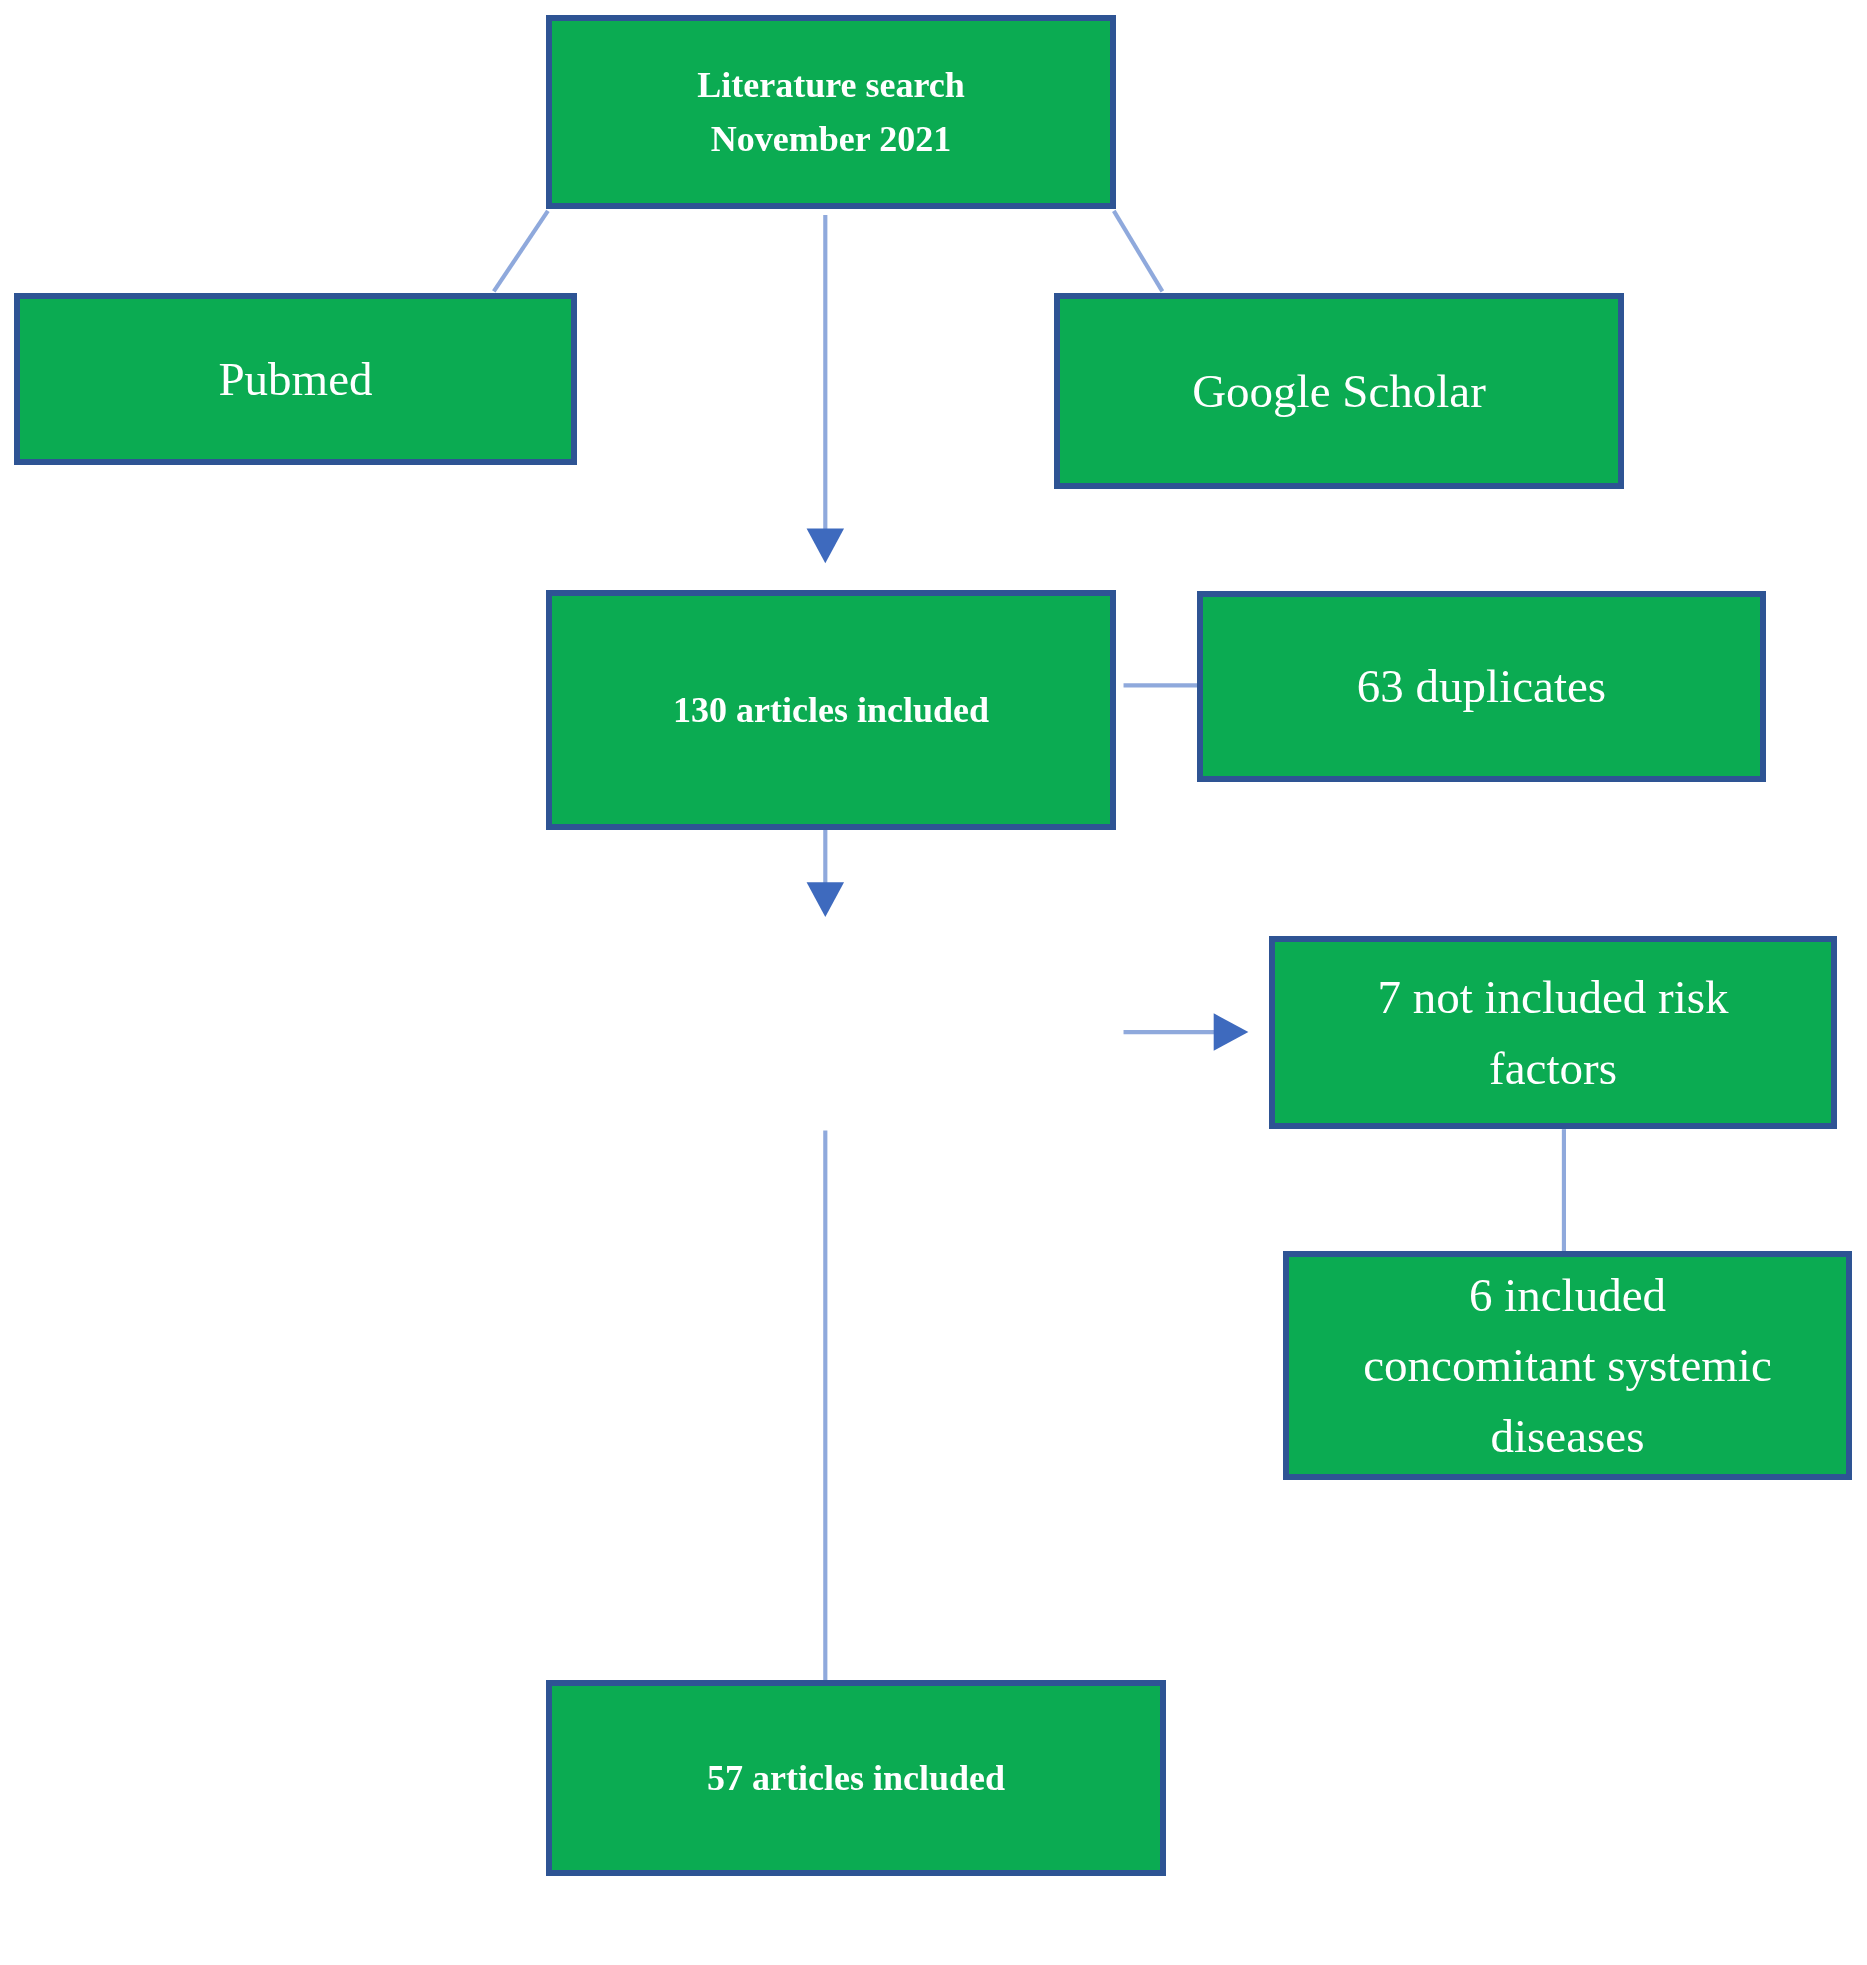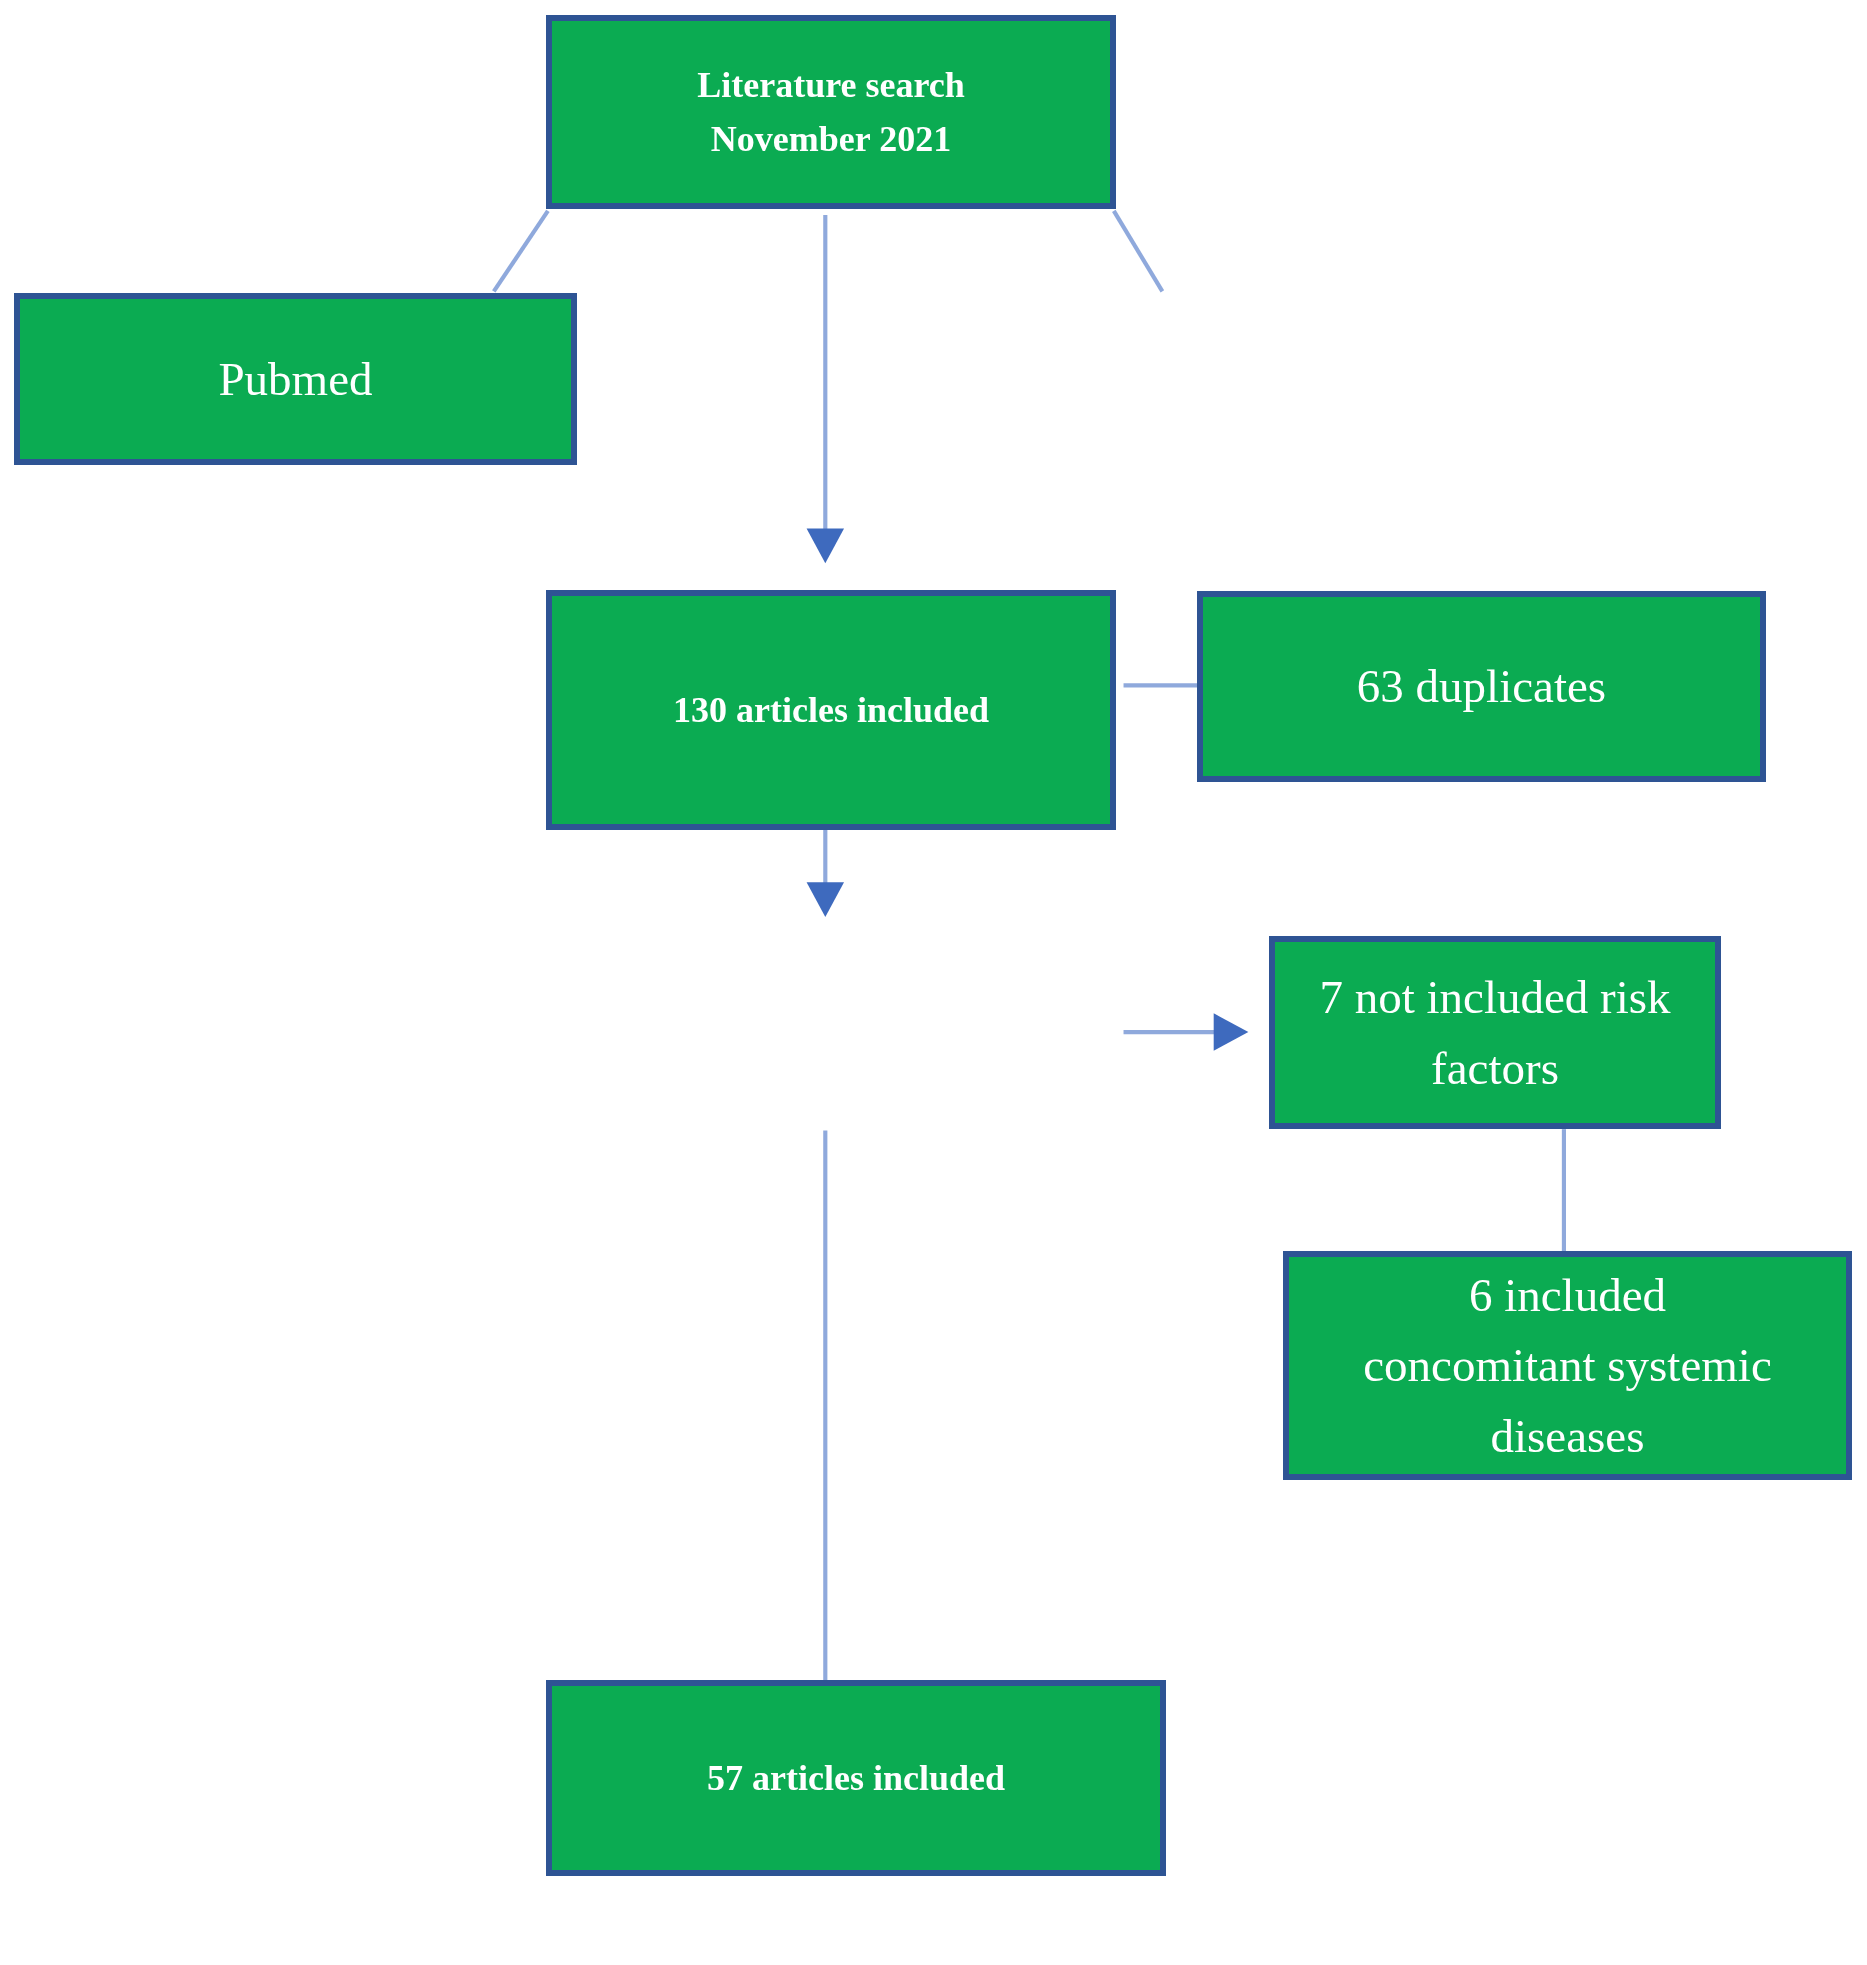--- a/index.html
+++ b/index.html
@@ -46,21 +46,21 @@
     line-height:1.5;
     padding:0 14px;
   }
   .node.bold{font-weight:700;font-size:36px;}
   .n-top{left:546px;top:15.3px;width:570px;height:194px;}
   .n-pubmed{left:14px;top:293px;width:563px;height:172px;}
   .n-google{left:1054px;top:293px;width:570px;height:196px;}
   .n-a130{left:546px;top:590px;width:570px;height:240px;}
   .n-d63{left:1197px;top:591px;width:569px;height:191px;}
   .n-a67{left:546px;top:936px;width:570px;height:193px;}
-  .n-r7{left:1269px;top:936px;width:452px;height:193px;}
+  .n-r7{left:1269px;top:936px;width:568px;height:193px;}
   .n-c3{left:1283px;top:1251px;width:569px;height:229px;}
   .n-a57{left:546px;top:1680px;width:620px;height:196px;}
 </style>
 </head>
 <body>
 
 <div class="canvas">
 
   <svg class="connectors" viewBox="0 0 2692 2833" xmlns="http://www.w3.org/2000/svg" aria-hidden="true">
 
@@ -83,20 +83,21 @@
 
     <line x1="1190" y1="1630" x2="1190" y2="2440"></line>
     <polygon points="1163,2438 1217,2438 1190,2488"></polygon>
   </svg>
 
   <div class="node bold n-top">Literature search
 November 2021</div>
 
   <div class="node n-pubmed">Pubmed</div>
 
+  <div class="node n-google">Google Scholar</div>
 
   <div class="node bold n-a130">130 articles included</div>
 
   <div class="node n-d63">63 duplicates</div>
 
 
   <div class="node n-r7">7 not included risk
 factors</div>
 
   <div class="node n-c3">6 included

